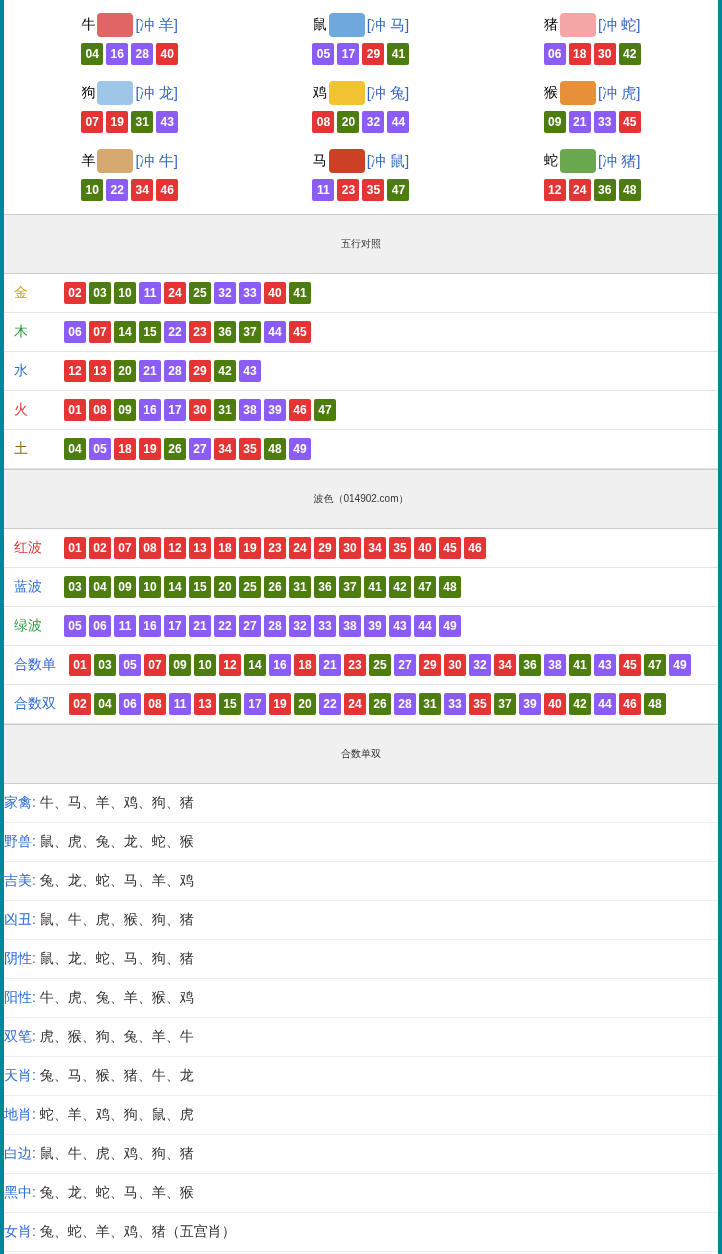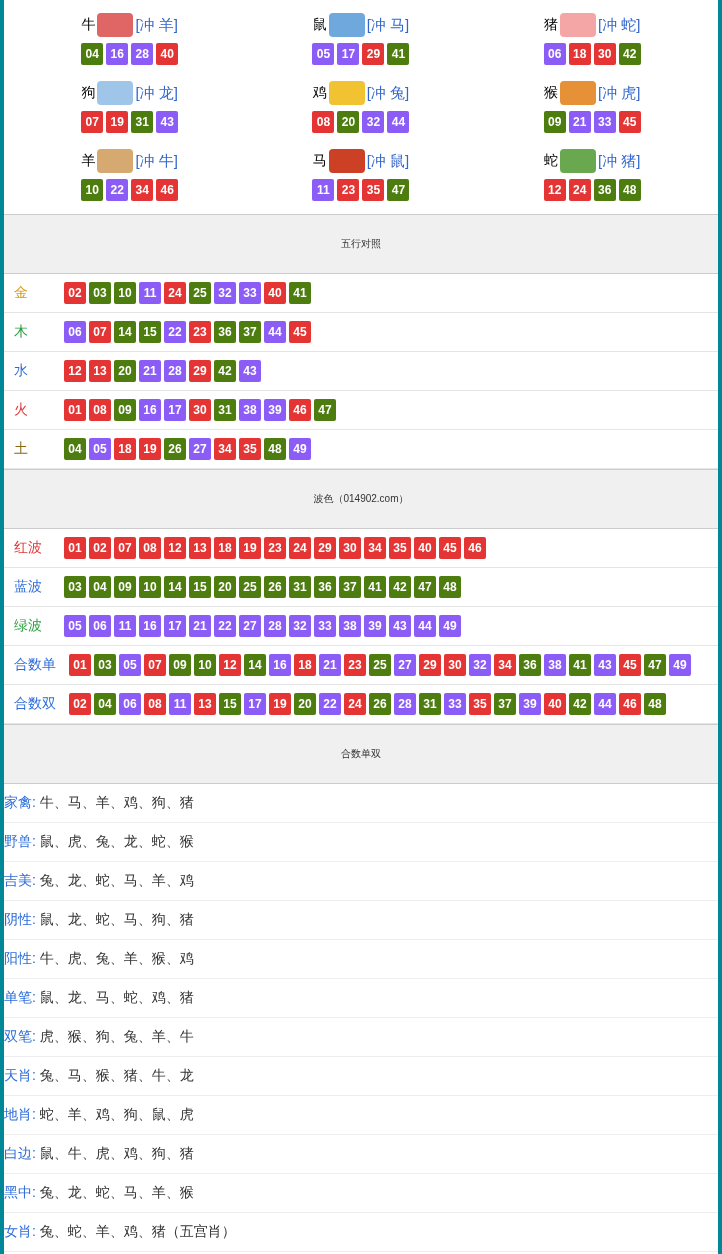--- a/index.html
+++ b/index.html
@@ -357,23 +357,23 @@
           <span class="ball b">48</span>
         </div>
       </div>
     </div>
 
   <div class="section-head">合数单双</div>
   <div id="shengxiao-rows">
       <div class="attr-row"><span class="attr-label">家禽: </span><span class="attr-val">牛、马、羊、鸡、狗、猪</span></div>
       <div class="attr-row"><span class="attr-label">野兽: </span><span class="attr-val">鼠、虎、兔、龙、蛇、猴</span></div>
       <div class="attr-row"><span class="attr-label">吉美: </span><span class="attr-val">兔、龙、蛇、马、羊、鸡</span></div>
+      <div class="attr-row"><span class="attr-label">凶丑: </span><span class="attr-val">鼠、牛、虎、猴、狗、猪</span></div>
       <div class="attr-row"><span class="attr-label">阴性: </span><span class="attr-val">鼠、龙、蛇、马、狗、猪</span></div>
       <div class="attr-row"><span class="attr-label">阳性: </span><span class="attr-val">牛、虎、兔、羊、猴、鸡</span></div>
-      <div class="attr-row"><span class="attr-label">单笔: </span><span class="attr-val">鼠、龙、马、蛇、鸡、猪</span></div>
       <div class="attr-row"><span class="attr-label">双笔: </span><span class="attr-val">虎、猴、狗、兔、羊、牛</span></div>
       <div class="attr-row"><span class="attr-label">天肖: </span><span class="attr-val">兔、马、猴、猪、牛、龙</span></div>
       <div class="attr-row"><span class="attr-label">地肖: </span><span class="attr-val">蛇、羊、鸡、狗、鼠、虎</span></div>
       <div class="attr-row"><span class="attr-label">白边: </span><span class="attr-val">鼠、牛、虎、鸡、狗、猪</span></div>
       <div class="attr-row"><span class="attr-label">黑中: </span><span class="attr-val">兔、龙、蛇、马、羊、猴</span></div>
       <div class="attr-row"><span class="attr-label">女肖: </span><span class="attr-val">兔、蛇、羊、鸡、猪（五宫肖）</span></div>
       <div class="attr-row"><span class="attr-label">男肖: </span><span class="attr-val">鼠、牛、虎、龙、马、猴、狗</span></div>
     </div>
 
 </div>

